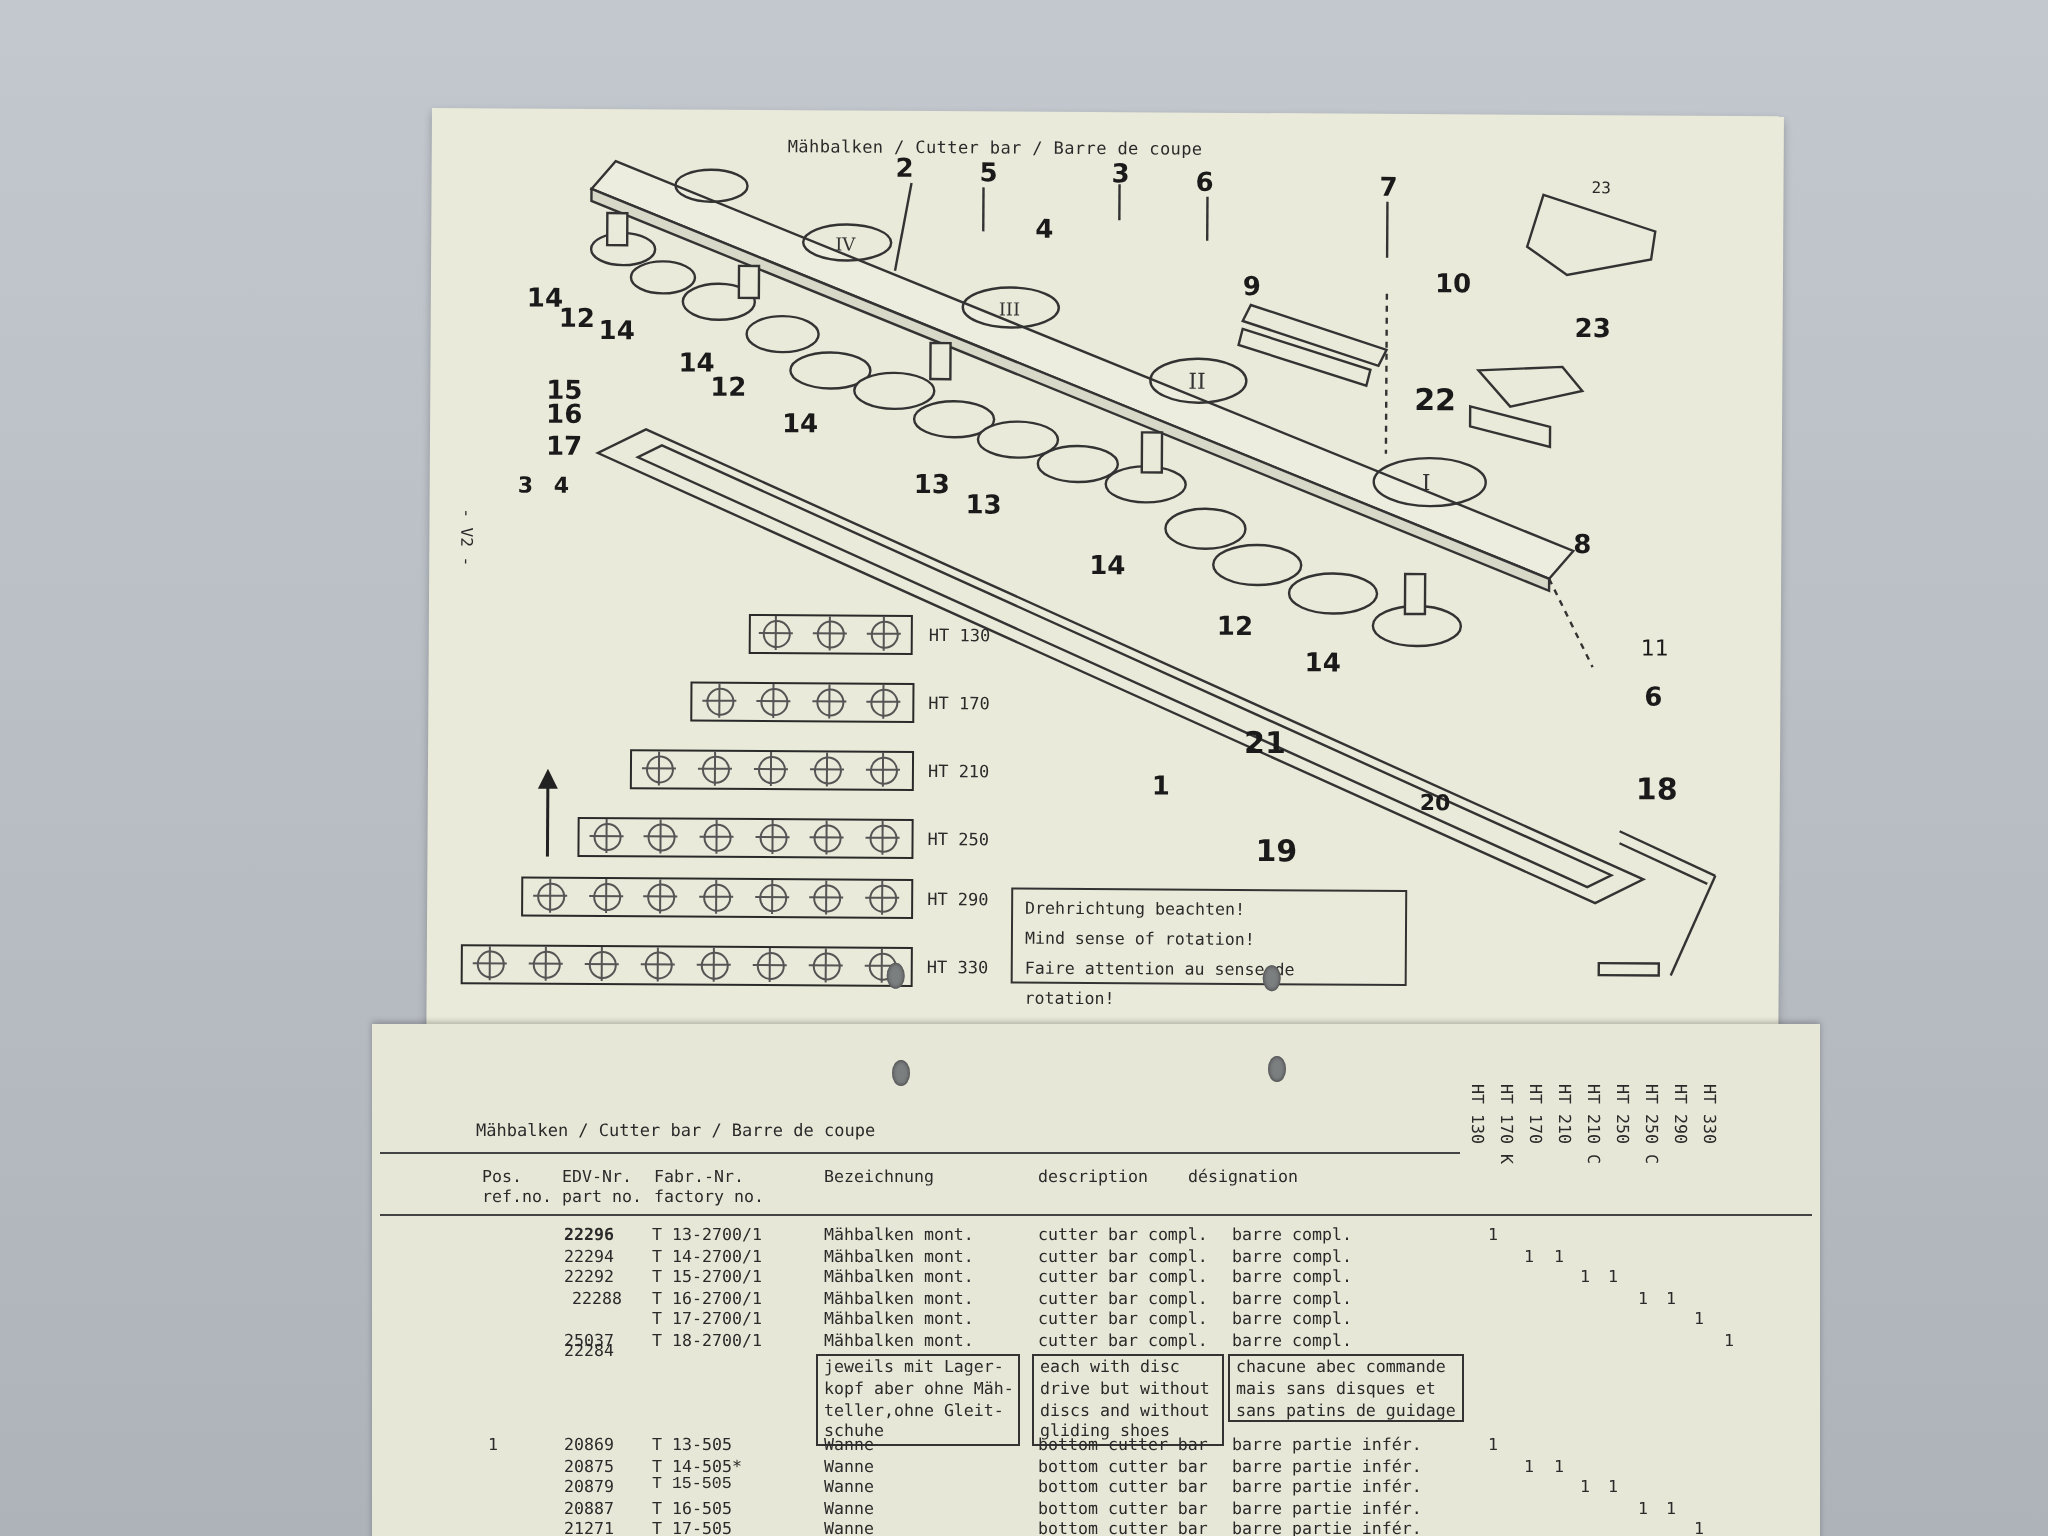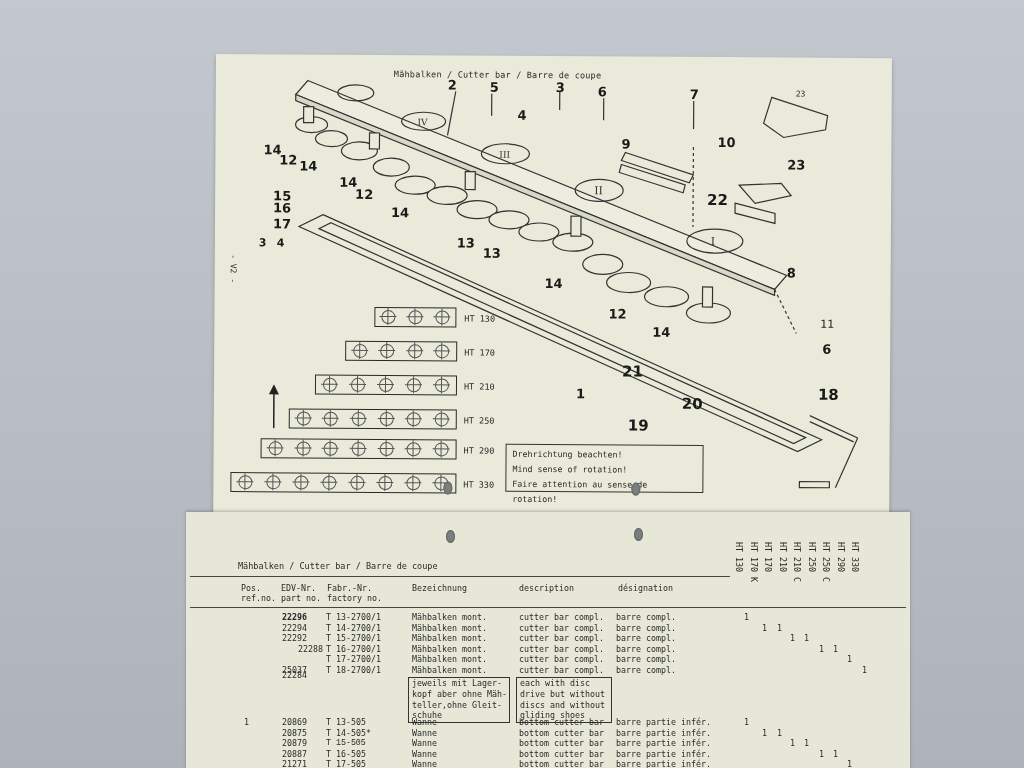--- a/index.html
+++ b/index.html
@@ -130,21 +130,21 @@
     <div class="callout" style="left:242px;top:180px">13</div>
     <div class="callout" style="left:268px;top:190px">13</div>
     <div class="callout" style="left:330px;top:220px">14</div>
     <div class="callout" style="left:572px;top:208px">8</div>
     <div class="callout" style="left:394px;top:250px">12</div>
     <div class="callout" style="left:438px;top:268px">14</div>
     <div class="callout" style="left:606px;top:260px;font-weight:normal;font-size:11px">11</div>
     <div class="callout" style="left:608px;top:284px">6</div>
     <div class="callout" style="left:408px;top:306px;font-size:15px">21</div>
     <div class="callout" style="left:362px;top:330px">1</div>
-    <div class="callout" style="left:468px;top:338px;font-size:15px">20</div>
+    <div class="callout" style="left:496px;top:338px;font-size:11px">20</div>
     <div class="callout" style="left:604px;top:328px;font-size:15px">18</div>
     <div class="callout" style="left:414px;top:360px;font-size:15px">19</div>
   </div>
 
   <div>
     <div class="rot-row" style="left:160px;top:252px;width:80px">
       <i class="rot-sym"></i>
         <i class="rot-sym"></i>
         <i class="rot-sym"></i>
     </div>
@@ -241,21 +241,21 @@
   <div class="hdr" style="left:95px;top:71px">
       <div>EDV-Nr.</div>
       <div>part no.</div>
     </div>
   <div class="hdr" style="left:141px;top:71px">
       <div>Fabr.-Nr.</div>
       <div>factory no.</div>
     </div>
   <div class="hdr" style="left:226px;top:71px">Bezeichnung</div>
   <div class="hdr" style="left:333px;top:71px">description</div>
-  <div class="hdr" style="left:432px;top:71px">désignation</div>
+  <div class="hdr" style="left:408px;top:71px">désignation</div>
   <div class="hr" style="left:4px;top:95px;width:716px"></div>
 
   <div id="rows1">
       <div class="row" style="top: 100px;">
         <span style="left: 58px;"></span>
         <span style="left: 96px; font-weight: bold;">22296</span>
         <span style="left: 140px;">T 13-2700/1</span>
         <span style="left: 226px;">Mähbalken mont.</span>
         <span style="left: 333px;">cutter bar compl.</span>
         <span style="left: 430px;">barre compl.</span>
@@ -276,21 +276,21 @@
         <span style="left: 96px;">22292</span>
         <span style="left: 140px;">T 15-2700/1</span>
         <span style="left: 226px;">Mähbalken mont.</span>
         <span style="left: 333px;">cutter bar compl.</span>
         <span style="left: 430px;">barre compl.</span>
         <span class="qty" style="left: 604px;">1</span>
         <span class="qty" style="left: 618px;">1</span>
       </div>
       <div class="row" style="top: 131.8px;">
         <span style="left: 58px;"></span>
-        <span style="left: 112px; text-align: center;">22288</span>
+        <span style="left: 100px; text-align: center;">22288</span>
         <span style="left: 140px;">T 16-2700/1</span>
         <span style="left: 226px;">Mähbalken mont.</span>
         <span style="left: 333px;">cutter bar compl.</span>
         <span style="left: 430px;">barre compl.</span>
         <span class="qty" style="left: 633px;">1</span>
         <span class="qty" style="left: 647px;">1</span>
       </div>
       <div class="row" style="top: 142.4px;">
         <span style="left: 58px;"></span>
         <span style="left: 96px; margin-top: 16px;">22284</span>
@@ -312,20 +312,23 @@
     </div>
 
   <div class="boxnote" style="left:330px;top:165px;width:96px;height:46px">each with disc
 drive but without
 discs and without
 gliding shoes</div>
   <div class="boxnote" style="left:222px;top:165px;width:102px;height:46px">jeweils mit Lager-
 kopf aber ohne Mäh-
 teller,ohne Gleit-
 schuhe</div>
+  <div class="boxnote" style="left:428px;top:165px;width:118px;height:34px">chacune abec commande
+mais sans disques et
+sans patins de guidage</div>
 
   <div id="rows2">
       <div class="row" style="top: 205px;">
         <span style="left: 58px;">1</span>
         <span style="left: 96px;">20869</span>
         <span style="left: 140px;">T 13-505</span>
         <span style="left: 226px;">Wanne</span>
         <span style="left: 333px;">bottom cutter bar</span>
         <span style="left: 430px;">barre partie infér.</span>
         <span class="qty" style="left: 558px;">1</span>

